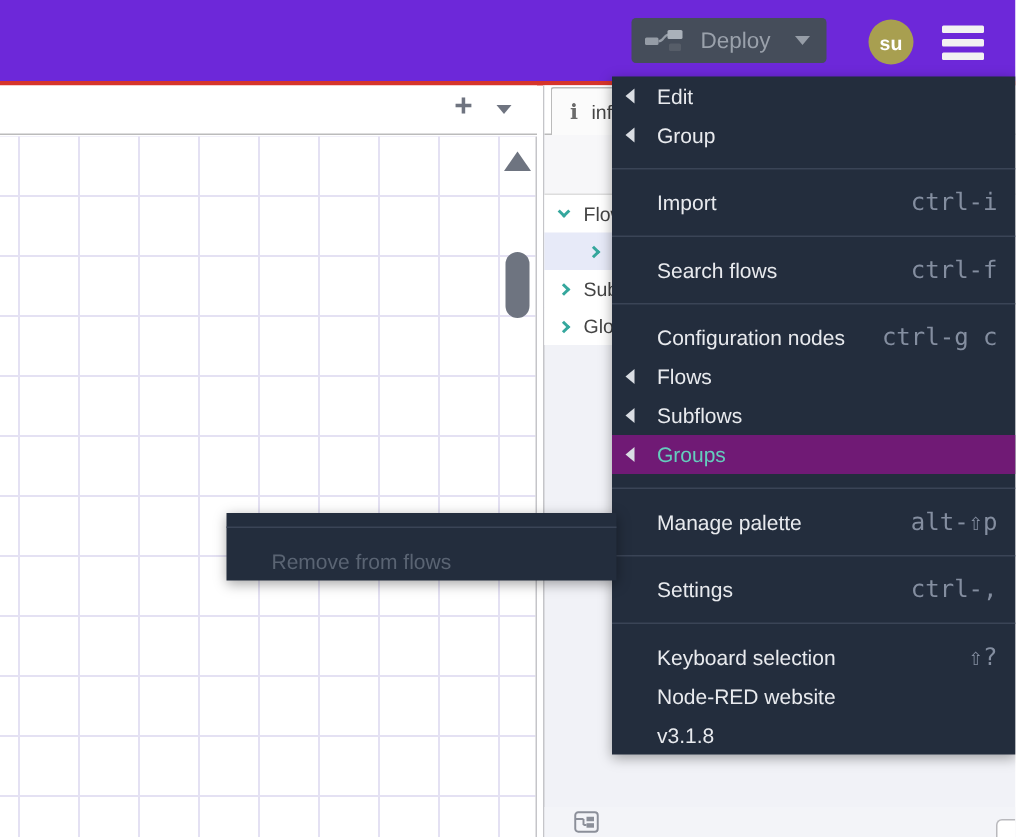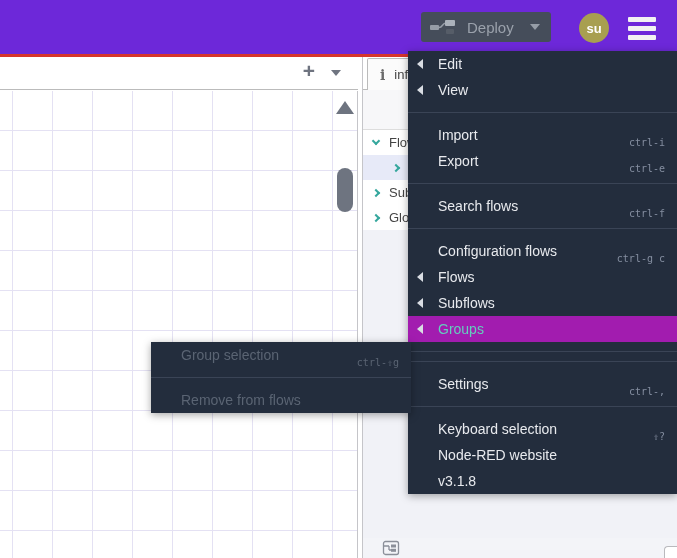--- a/index.html
+++ b/index.html
@@ -78,23 +78,23 @@
   ul.menu, ul.submenu { position:absolute; margin:4px; padding:0; list-style:none;
     background:#232d3d; box-shadow:0 2px 8px rgba(0,0,0,0.35); font-size:14px; color:#e8eaee; }
   ul.menu { left:404px; top:47px; width:269px; z-index:20; }
   ul.submenu { left:147px; top:338px; width:260px; z-index:21; }
   li.item { position:relative; height:26px; line-height:26px; padding-left:30px; cursor:pointer;
     white-space:nowrap; }
   li.sep { height:0; border-top:1px solid #3a4456; margin:9px 0; }
   li.item .arrow { position:absolute; left:9px; top:8px; width:0; height:0;
     border-top:5px solid transparent; border-bottom:5px solid transparent;
     border-right:6px solid #d9dde3; }
-  li.item .sc { position:absolute; right:12px; top:8px;
-    font-family:"DejaVu Sans Mono", monospace; font-size:10px; color:#848ea0; }
-  li.item.active { background:#a21caf; }
+  li.item .sc { position:absolute; right:12px; top:0;
+    font-family:"DejaVu Sans Mono", monospace; font-size:16px; color:#848ea0; }
+  li.item.active { background:#701a75; }
   li.item.active .label { color:#64cdbd; }
   ul.submenu li.item { color:#5a6473; cursor:default; }
   ul.submenu li.item .sc { color:#5a6473; }
 </style>
 </head>
 <body>
 
 <div id="app">
 
   <div class="header">
@@ -163,76 +163,72 @@
     <div class="corner-box"></div>
   </div>
 
   <ul class="menu">
     <li class="item">
       <span class="arrow"></span>
       <span class="label">Edit</span>
     </li>
     <li class="item">
       <span class="arrow"></span>
-      <span class="label">View</span>
+      <span class="label">Group</span>
     </li>
     <li class="sep"></li>
     <li class="item">
       <span class="label">Import</span>
       <span class="sc">ctrl-i</span>
     </li>
-    <li class="item">
-      <span class="label">Export</span>
-      <span class="sc">ctrl-e</span>
-    </li>
     <li class="sep"></li>
     <li class="item">
       <span class="label">Search flows</span>
       <span class="sc">ctrl-f</span>
     </li>
     <li class="sep"></li>
     <li class="item">
-      <span class="label">Configuration flows</span>
+      <span class="label">Configuration nodes</span>
       <span class="sc">ctrl-g c</span>
     </li>
     <li class="item">
       <span class="arrow"></span>
       <span class="label">Flows</span>
     </li>
     <li class="item">
       <span class="arrow"></span>
       <span class="label">Subflows</span>
     </li>
     <li class="item active">
       <span class="arrow"></span>
       <span class="label">Groups</span>
     </li>
     <li class="sep"></li>
+    <li class="item">
+      <span class="label">Manage palette</span>
+      <span class="sc">alt-⇧p</span>
+    </li>
     <li class="sep"></li>
     <li class="item">
       <span class="label">Settings</span>
       <span class="sc">ctrl-,</span>
     </li>
     <li class="sep"></li>
     <li class="item">
       <span class="label">Keyboard selection</span>
       <span class="sc">⇧?</span>
     </li>
     <li class="item">
       <span class="label">Node-RED website</span>
     </li>
     <li class="item">
       <span class="label">v3.1.8</span>
     </li>
   </ul>
 
   <ul class="submenu">
-    <li class="item">
-      <span class="label">Group selection</span>
-      <span class="sc">ctrl-⇧g</span>
-    </li>
     <li class="sep"></li>
     <li class="item">
       <span class="label">Remove from flows</span>
     </li>
   </ul>
 
 </div>
 
 </body></html>

